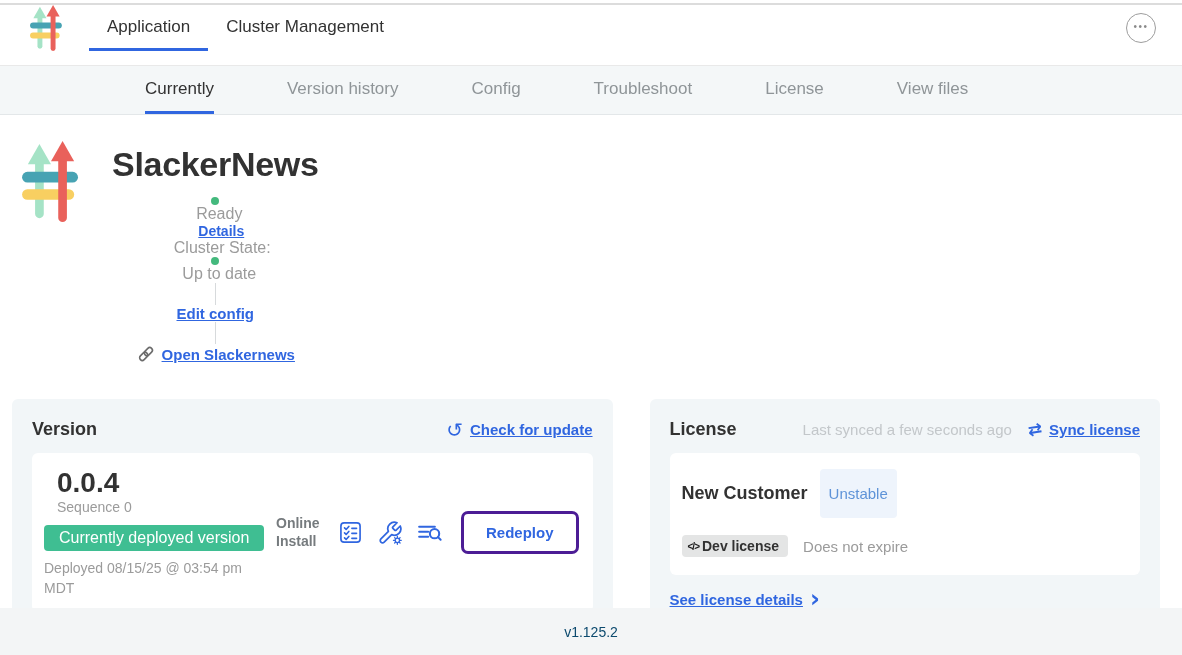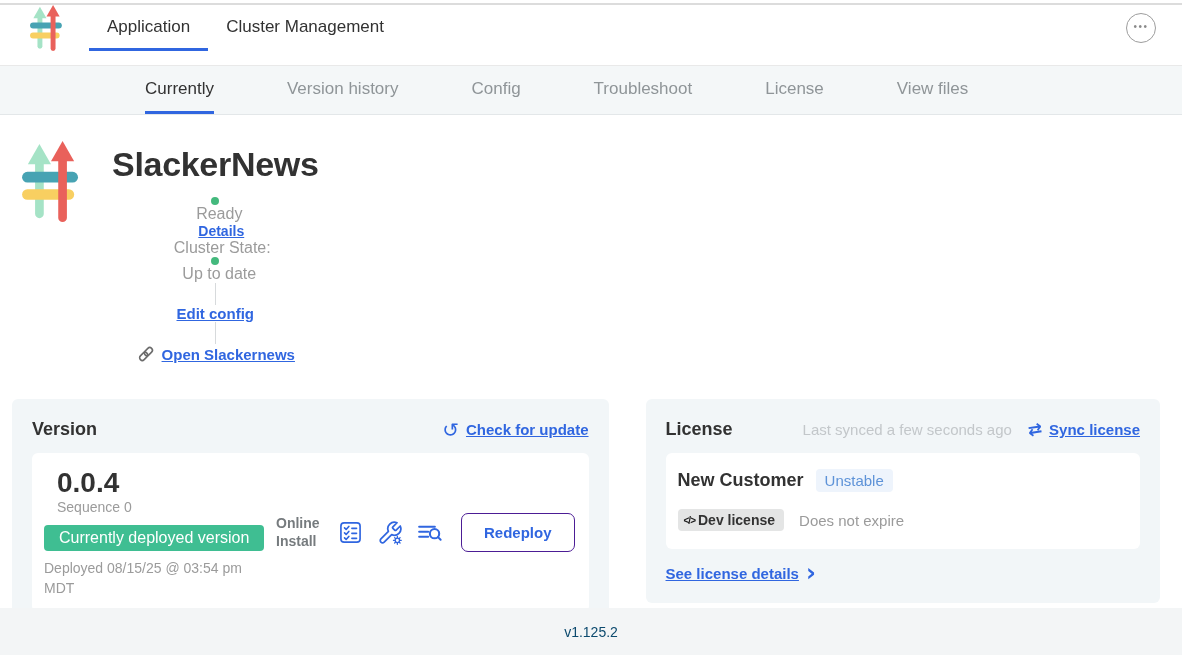--- a/index.html
+++ b/index.html
@@ -50,32 +50,32 @@
   .version-inner { display:flex; }
   .v-left { flex:none; width:232px; }
   .version-line { display:flex; align-items:baseline;flex-direction:column; }
   .version-number { font-size:28px; font-weight:bold; color:#323232; }
   .sequence { font-size:14px; color:#9b9b9b; margin-left:13px; }
   .deployed-badge { display:inline-block; background:#3fbe92; color:#fff; font-size:16px; padding:4px 15px; border-radius:4px; margin-top:10px; white-space:nowrap; }
   .deployed-at { font-size:14px; color:#9b9b9b; margin-top:8px; max-width:205px; line-height:1.4; }
   .v-right { display:flex; align-items:center; margin-left:auto; align-self:center; gap:14px; padding-right:2px; }
   .install-type { font-size:14px; font-weight:bold; color:#767b7e; width:48px; line-height:1.25; }
   .icon-btn { display:flex; cursor:pointer; }
-  .redeploy-btn { background:#fff; border:1px solid #4c1d95; color:#3066e0; font-weight:bold; font-size:15px; font-family:inherit; padding:10px 22px; border-radius:7px; cursor:pointer; margin-left:4px; }
+  .redeploy-btn { background:#fff; border:3px solid #4c1d95; color:#3066e0; font-weight:bold; font-size:15px; font-family:inherit; padding:10px 22px; border-radius:7px; cursor:pointer; margin-left:4px; }
   .see-link-row { display:flex; align-items:center; margin-top:15px; }
   .see-link-row .link { font-size:15px; }
   .chevron { color:#3066e0; font-size:24px; font-weight:bold; margin-left:7px; line-height:0.8; font-family:"DejaVu Sans",sans-serif; }
 
   
   .synced-text { margin-left:auto; font-size:15px; color:#c3c7ca; }
   .license-head .head-link { margin-left:16px; }
   .license-inner { padding:16px 12px 18px 12px; }
   .cust-row { display:flex; align-items:center; }
   .customer-name { font-size:18px; font-weight:bold; color:#323232; }
-  .channel-badge { margin-left:12px; background:#eef4fc; color:#5e93d8; font-size:15px; padding:3px 9px; border-radius:4px; }
+  .channel-badge { margin-left:12px; background:#eef4fc; color:#5e93d8; font-size:15px; padding:16px 9px; border-radius:4px; }
   .lic-row { display:flex; align-items:center; margin-top:17px; }
   .type-badge { background:#e4e5e5; color:#323232; font-size:14px; font-weight:bold; padding:3px 9px 3px 6px; border-radius:4px; display:flex; align-items:center; }
   .code-glyph { font-size:10px; font-weight:bold; letter-spacing:-1px; margin-right:3px; color:#1b1b1b; }
   .expiry { font-size:15px; color:#9b9b9b; margin-left:15px; }
 
   
   .footer { position:absolute; left:0; right:0; bottom:0; height:47px; background:#f3f5f6; display:flex; align-items:center; justify-content:center; font-size:14px; color:#0c4a6e; }
 </style>
 </head>
 <body>

